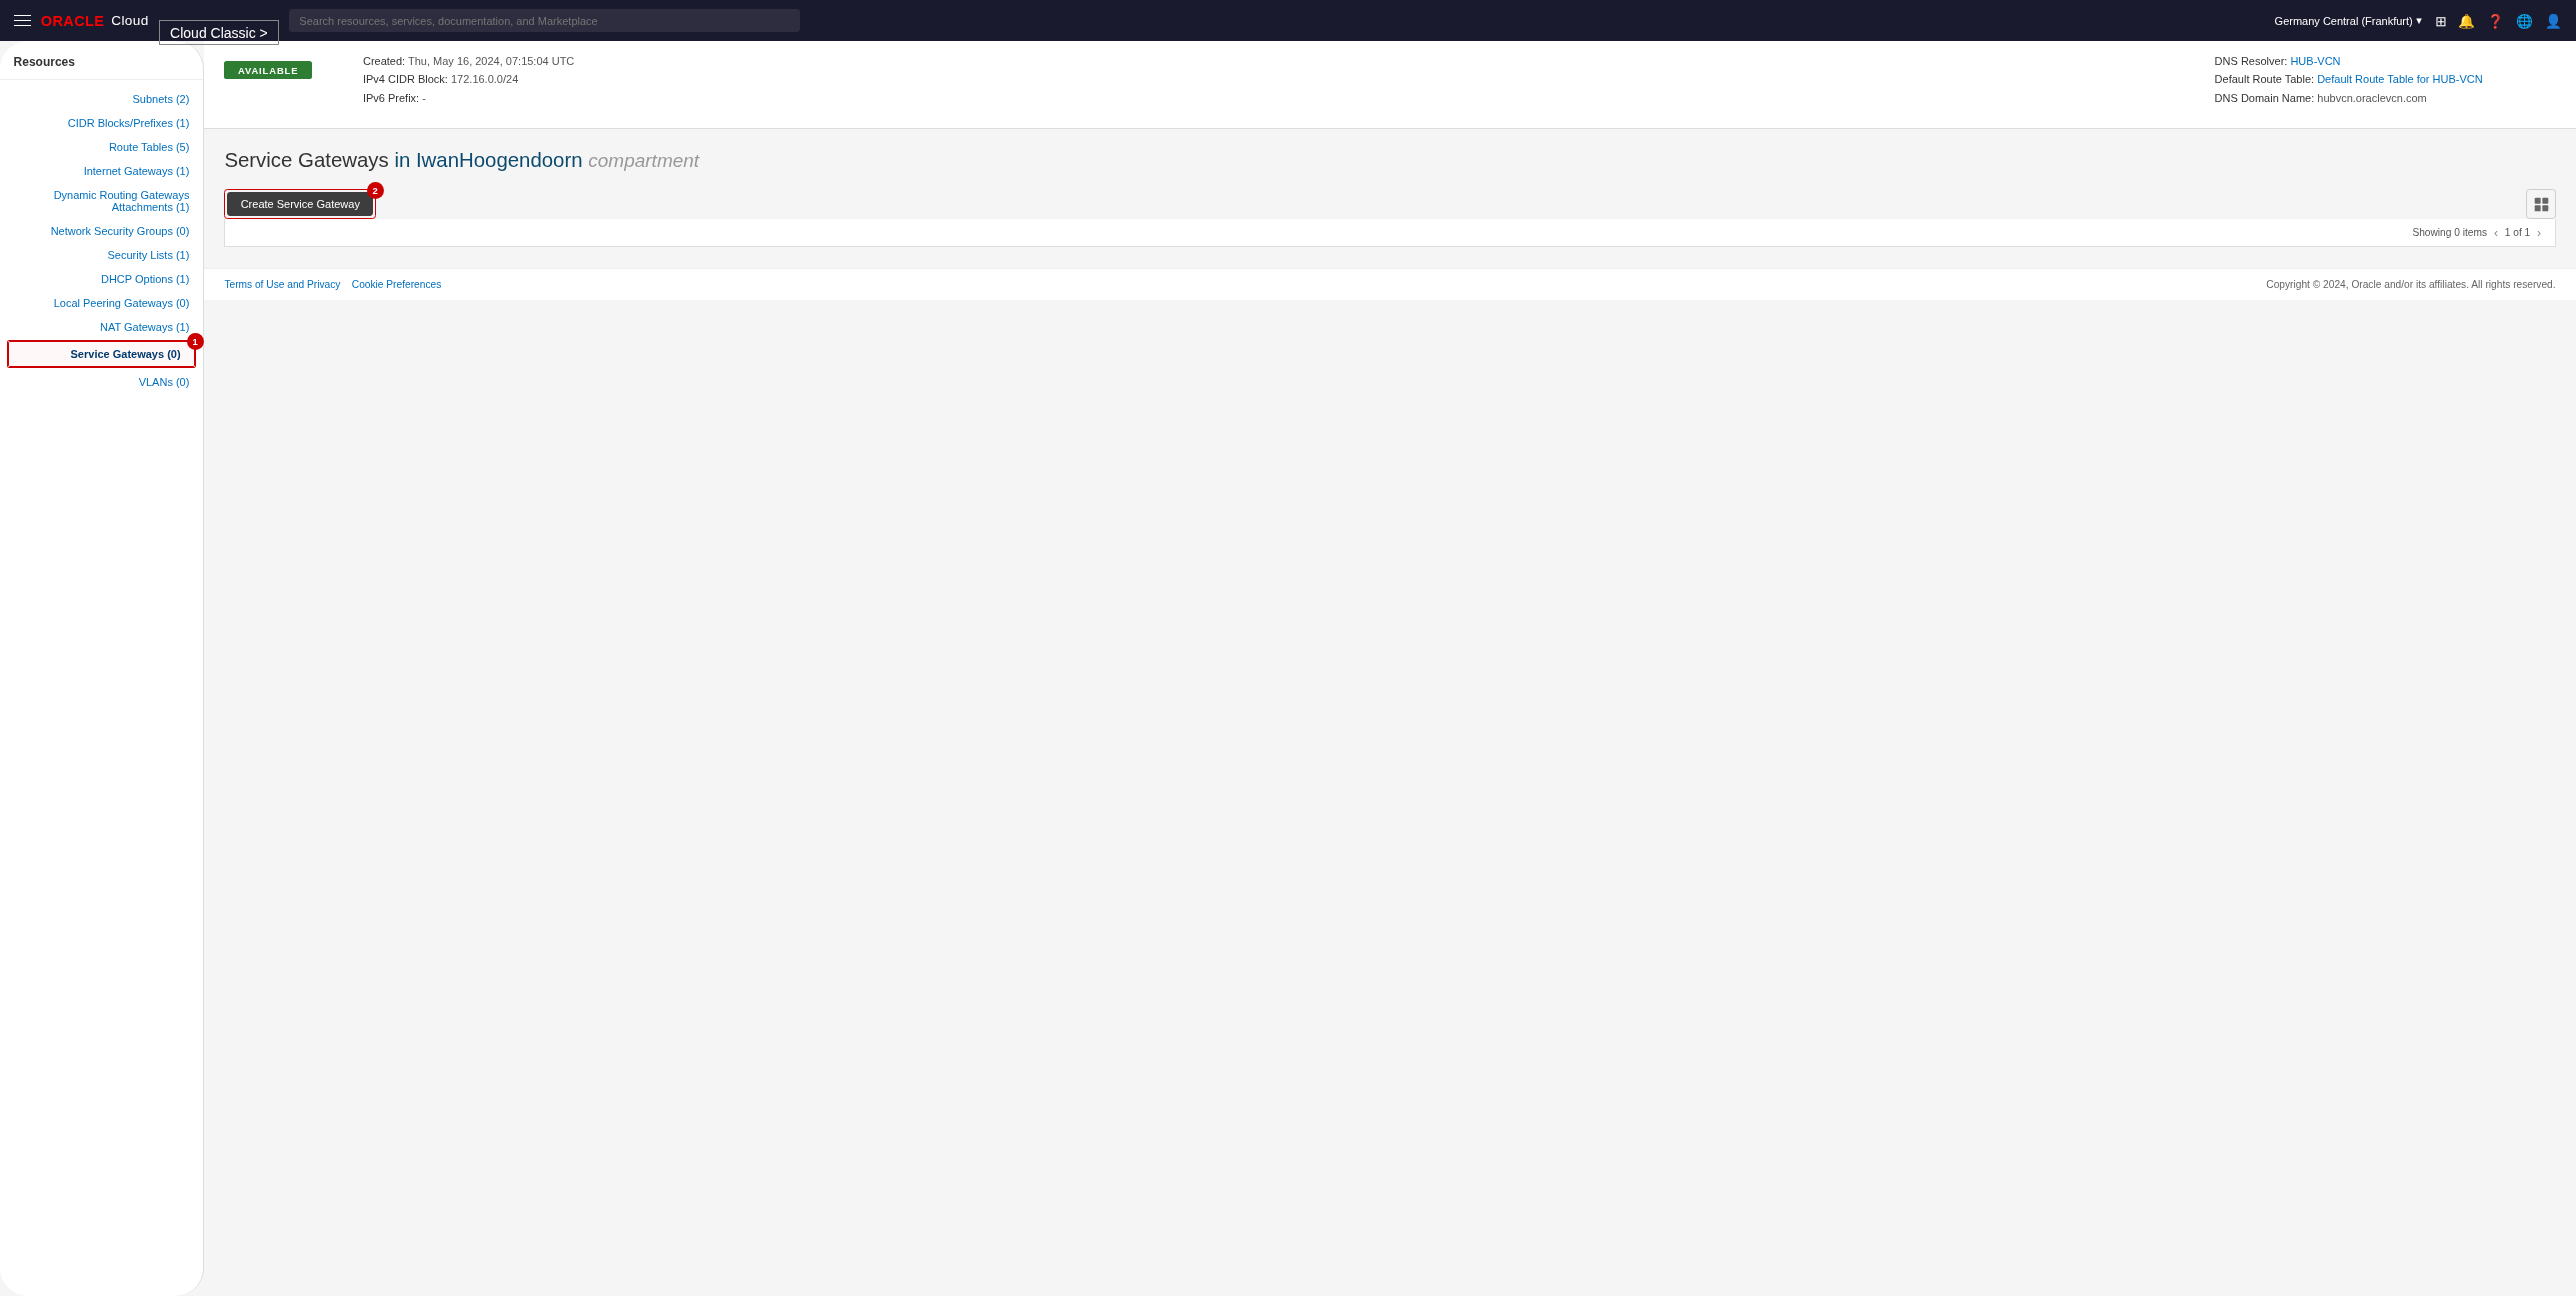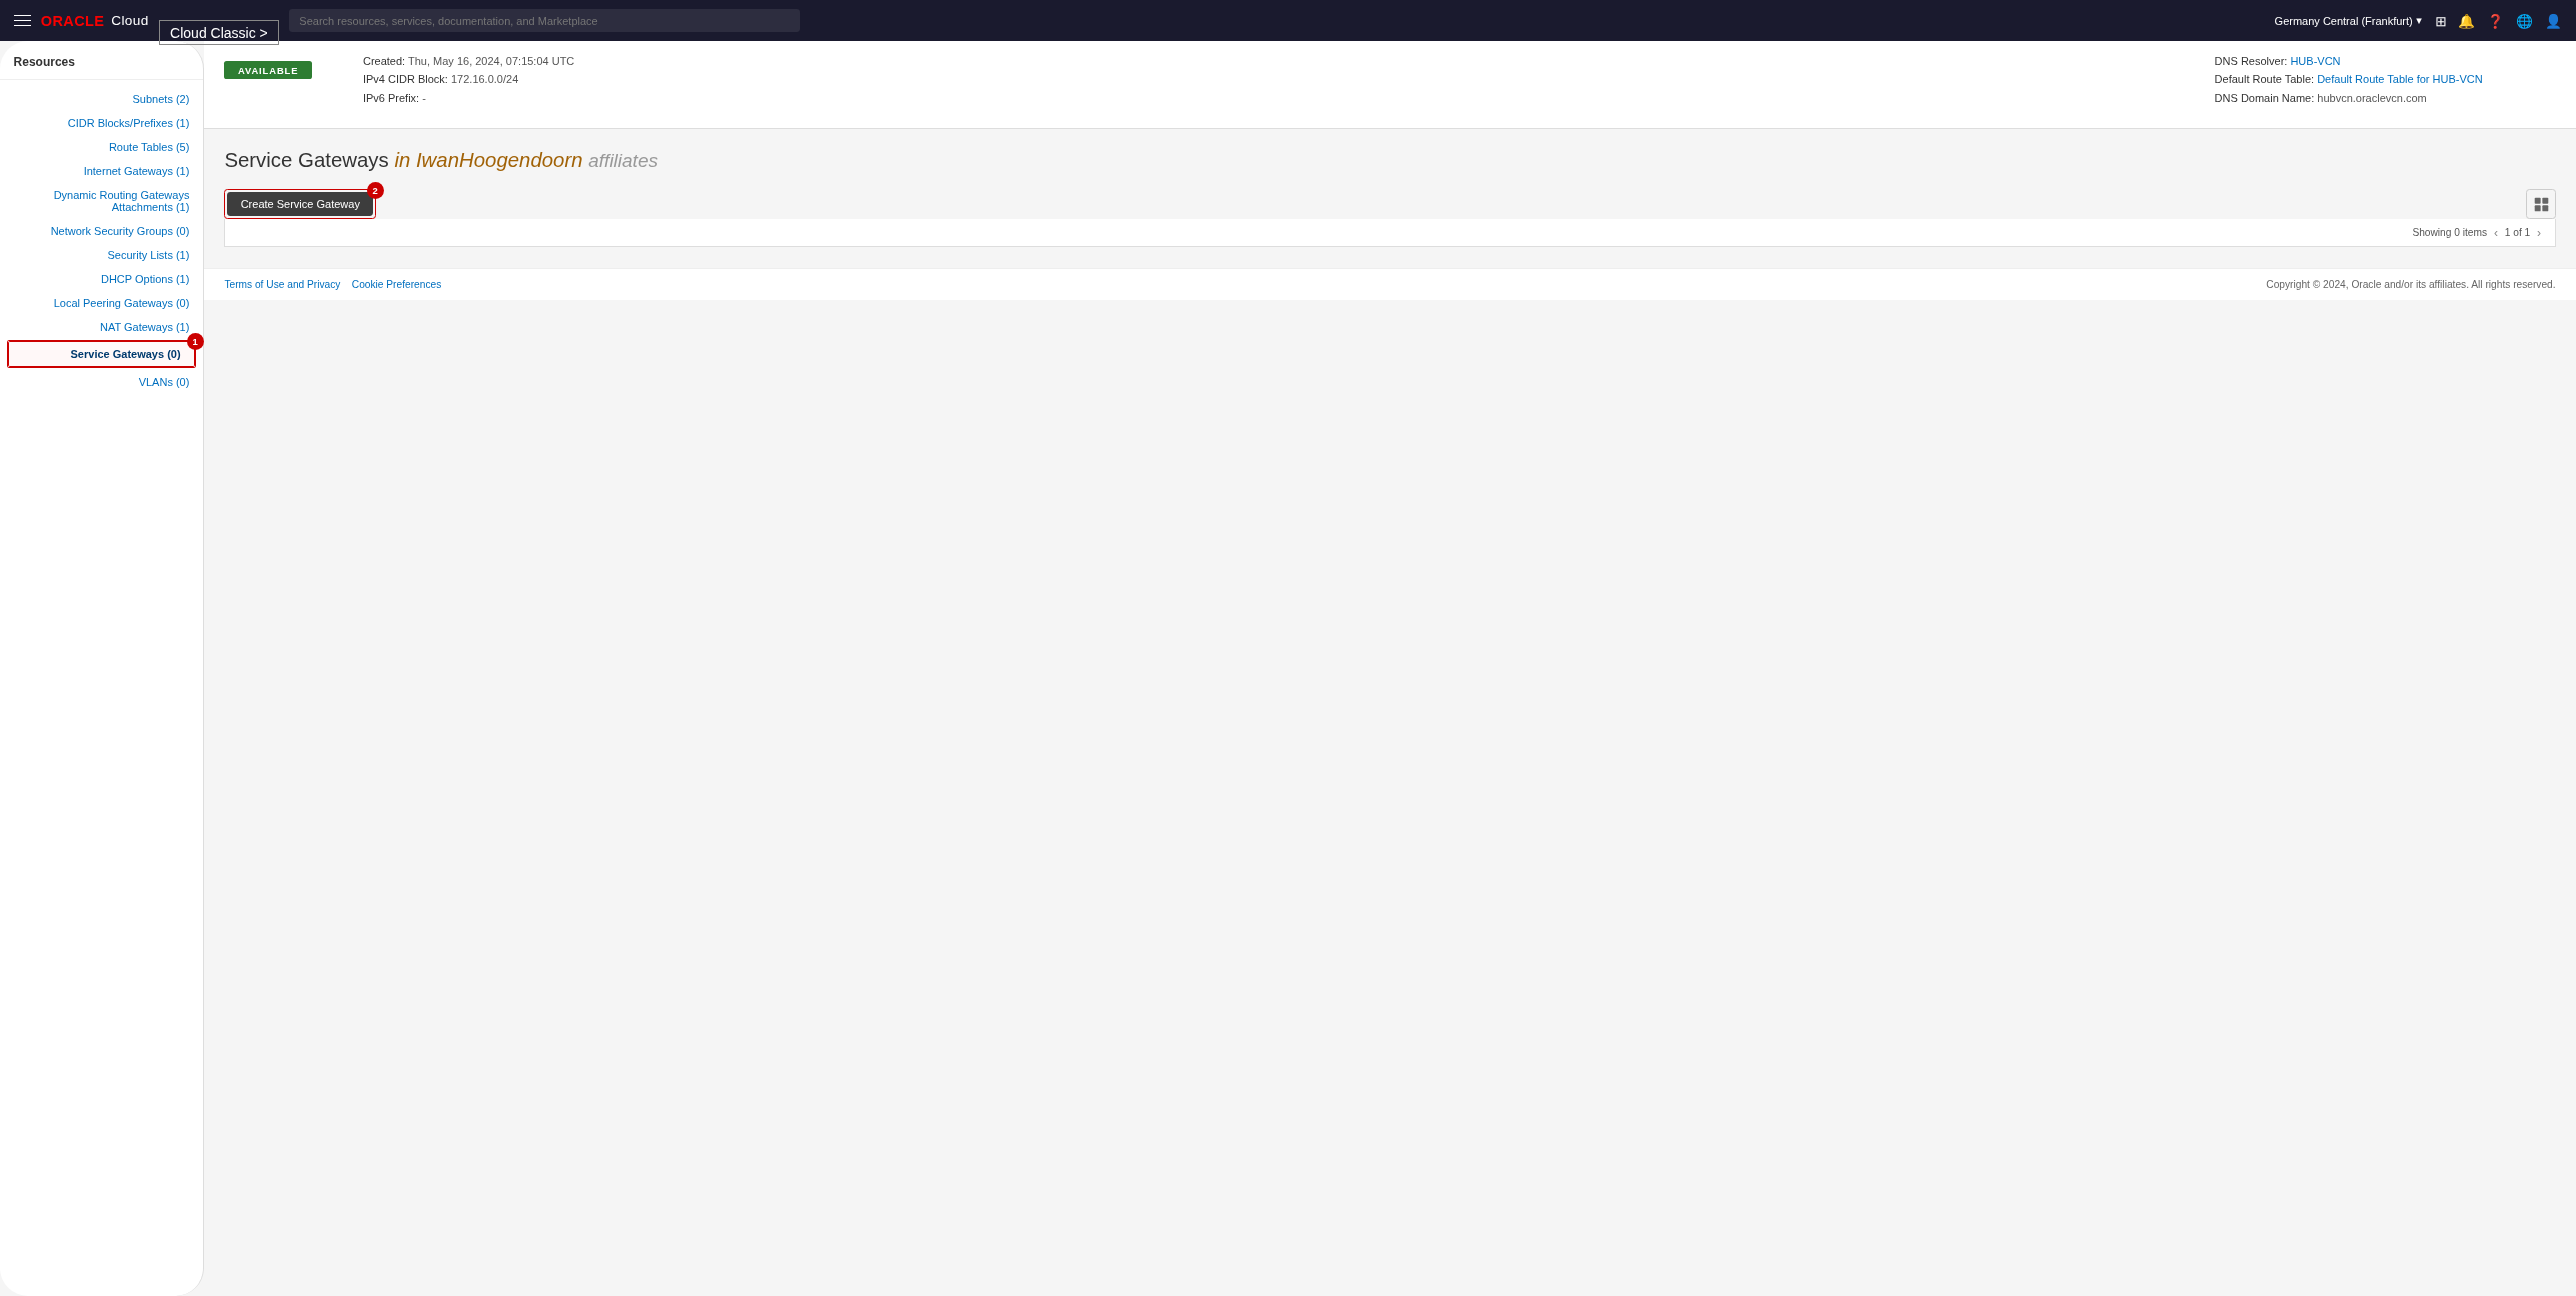--- a/index.html
+++ b/index.html
@@ -55,21 +55,21 @@
     .vcn-details-col { flex: 1; }
     .vcn-detail-row { margin-bottom: 6.8px; font-size: 11px; }
     .vcn-detail-label { font-weight: 400; color: #333; }
     .vcn-detail-value { color: #555; }
     .vcn-detail-link { color: #006fbf; text-decoration: none; cursor: pointer; }
     .vcn-right-col { min-width: 341px; }
 
     
     .section-container { padding: 20.4px 20.4px 0; }
     .section-title { font-size: 20.4px; font-weight: 300; color: #333; margin-bottom: 17px; }
-    .section-title .vcn-name { font-style: italic; color: #a16207; }
+    .section-title .vcn-name { color: #0c4a6e; }
     .section-title .compartment-label { font-style: italic; color: #999; font-size: 19px; }
 
     
     .toolbar { display: flex; align-items: center; justify-content: space-between; margin-bottom: 0; }
     .toolbar-left { display: flex; align-items: center; gap: 6.8px; position: relative; }
     .btn-primary {
       background: #3d3d3d; color: #fff; border: none; padding: 6px 13.6px;
       border-radius: 3.4px; cursor: pointer; font-size: 11px;
     }
     .badge-red {
@@ -212,21 +212,21 @@
           <span class="vcn-detail-value">hubvcn.oraclevcn.com</span>
         </div>
       </div>
     </div>
 
     <div class="section-container">
       <h1 class="section-title">
         <span>Service Gateways</span>
         <span class="vcn-name"> in </span>
         <span class="vcn-name">IwanHoogendoorn</span>
-        <span class="compartment-label"> affiliates</span>
+        <span class="compartment-label"> compartment</span>
       </h1>
 
       <div class="toolbar">
         <div class="toolbar-left">
           <div class="btn-highlight-box" style="position:relative;">
             <button class="btn-primary">Create Service Gateway</button>
             <div class="badge-red">2</div>
           </div>
         </div>
         <div>

